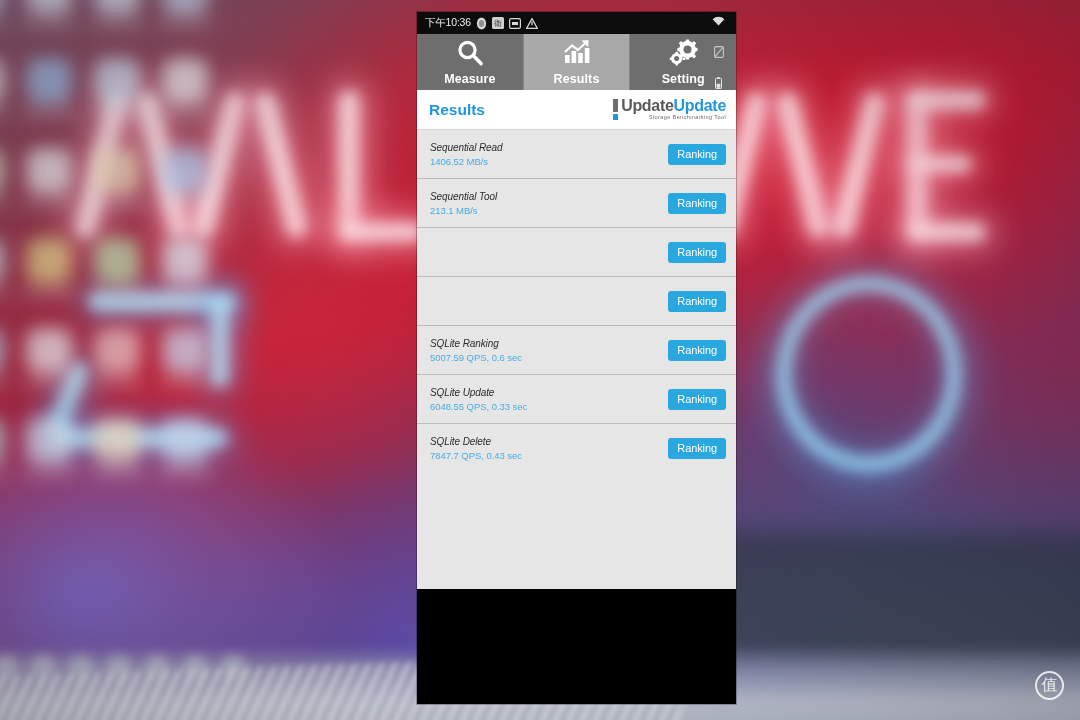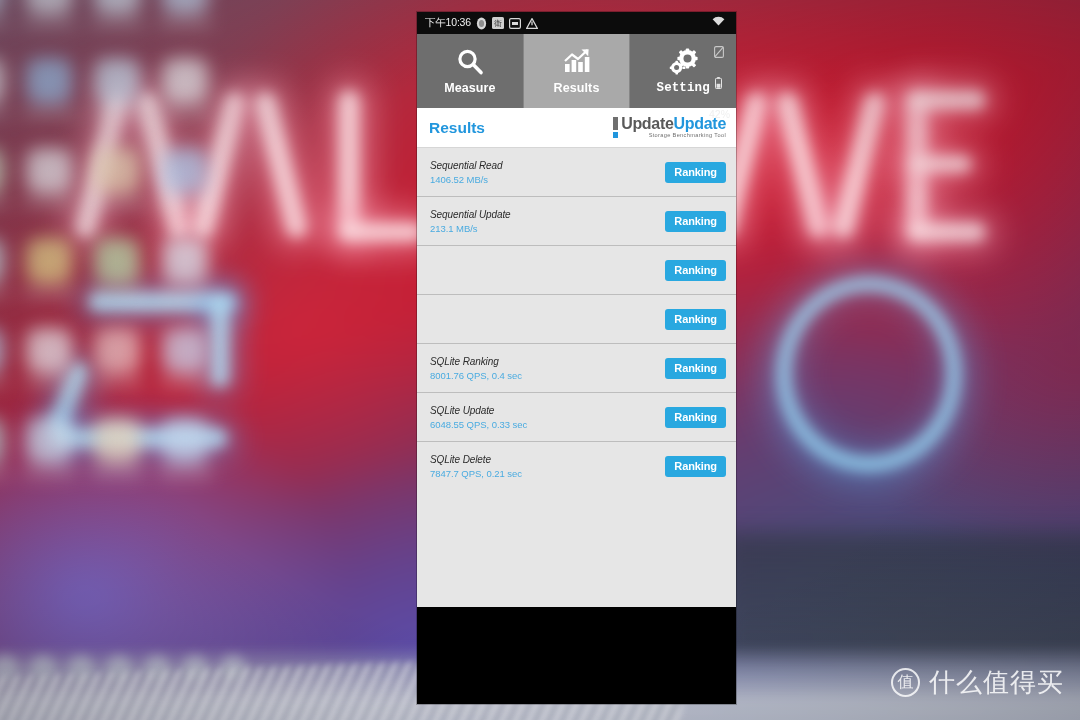--- a/index.html
+++ b/index.html
@@ -167,35 +167,35 @@
   }
   #sb-left { display: flex; align-items: center; gap: 5px; }
   #sb-right { margin-left: auto; display: flex; align-items: center; gap: 19px; flex-direction: column; }
   .sb-clock { font-size: 10.5px; letter-spacing: -0.2px; color: #efefef; }
   .sb-ic { display: inline-block; line-height: 0; }
   .sb-batt-txt { font-size: 10.5px; color: #efefef; margin-left: 1px; }
 
   
   #tabbar {
     display: flex;
-    height: 74px;
+    height: 56px;
     background: #6e6e6e;
   }
   .tab {
     flex: 1;
     display: flex;
     flex-direction: column;
     align-items: center;
     justify-content: center;
     gap: 4px;
     color: #ffffff;
     border-right: 1px solid #868686;
     position: relative;
   }
-  .tab:last-child { border-right: none; font-family: Liberation Mono, monospace; }
+  .tab:last-child { border-right: none; }
   .tab.active { background: #a9a9a9; }
   .tab-icon { height: 30px; display: flex; align-items: flex-end; }
   .tab-label {
     font-size: 12.5px;
     font-weight: bold;
     letter-spacing: 0.1px;
   }
 
   
   #results-header {
@@ -260,21 +260,21 @@
   .row-sub {
     font-size: 9.5px;
     color: #4aabe0;
     letter-spacing: -0.05px;
   }
   .rank-btn {
     margin-left: auto;
     background: #29a8e0;
     color: #ffffff;
     font-size: 11px;
-    font-weight: bold;
+    font-weight: normal;
     border: none;
     border-radius: 3px;
     padding: 4px 9px 5px;
     cursor: pointer;
     letter-spacing: -0.1px;
   }
   #list-filler {
     background: #e6e6e6;
     height: 112px;
   }
@@ -566,62 +566,61 @@
       <div class="row">
         <span class="row-text">
           <span class="row-title">Sequential Read</span>
           <span class="row-sub">1406.52 MB/s</span>
         </span>
         <button class="rank-btn">Ranking</button>
       </div>
 
       <div class="row">
         <span class="row-text">
-          <span class="row-title">Sequential Update</span>
+          <span class="row-title">Sequential Tool</span>
           <span class="row-sub">213.1 MB/s</span>
         </span>
         <button class="rank-btn">Ranking</button>
       </div>
 
       <div class="row">
         <button class="rank-btn">Ranking</button>
       </div>
 
       <div class="row">
         <button class="rank-btn">Ranking</button>
       </div>
 
       <div class="row">
         <span class="row-text">
           <span class="row-title">SQLite Ranking</span>
-          <span class="row-sub">8001.76 QPS, 0.4 sec</span>
+          <span class="row-sub">5007.59 QPS, 0.6 sec</span>
         </span>
         <button class="rank-btn">Ranking</button>
       </div>
 
       <div class="row">
         <span class="row-text">
           <span class="row-title">SQLite Update</span>
           <span class="row-sub">6048.55 QPS, 0.33 sec</span>
         </span>
         <button class="rank-btn">Ranking</button>
       </div>
 
       <div class="row" style="border-bottom:none">
         <span class="row-text">
           <span class="row-title">SQLite Delete</span>
-          <span class="row-sub">7847.7 QPS, 0.21 sec</span>
+          <span class="row-sub">7847.7 QPS, 0.43 sec</span>
         </span>
         <button class="rank-btn">Ranking</button>
       </div>
 
       <div id="list-filler"></div>
     </div>
 
     <div id="phone-black"></div>
   </div>
 
   <div id="watermark">
     <span id="wm-badge">值</span>
-    <span id="wm-text">什么值得买</span>
   </div>
 
 </div>
 
 </body></html>

